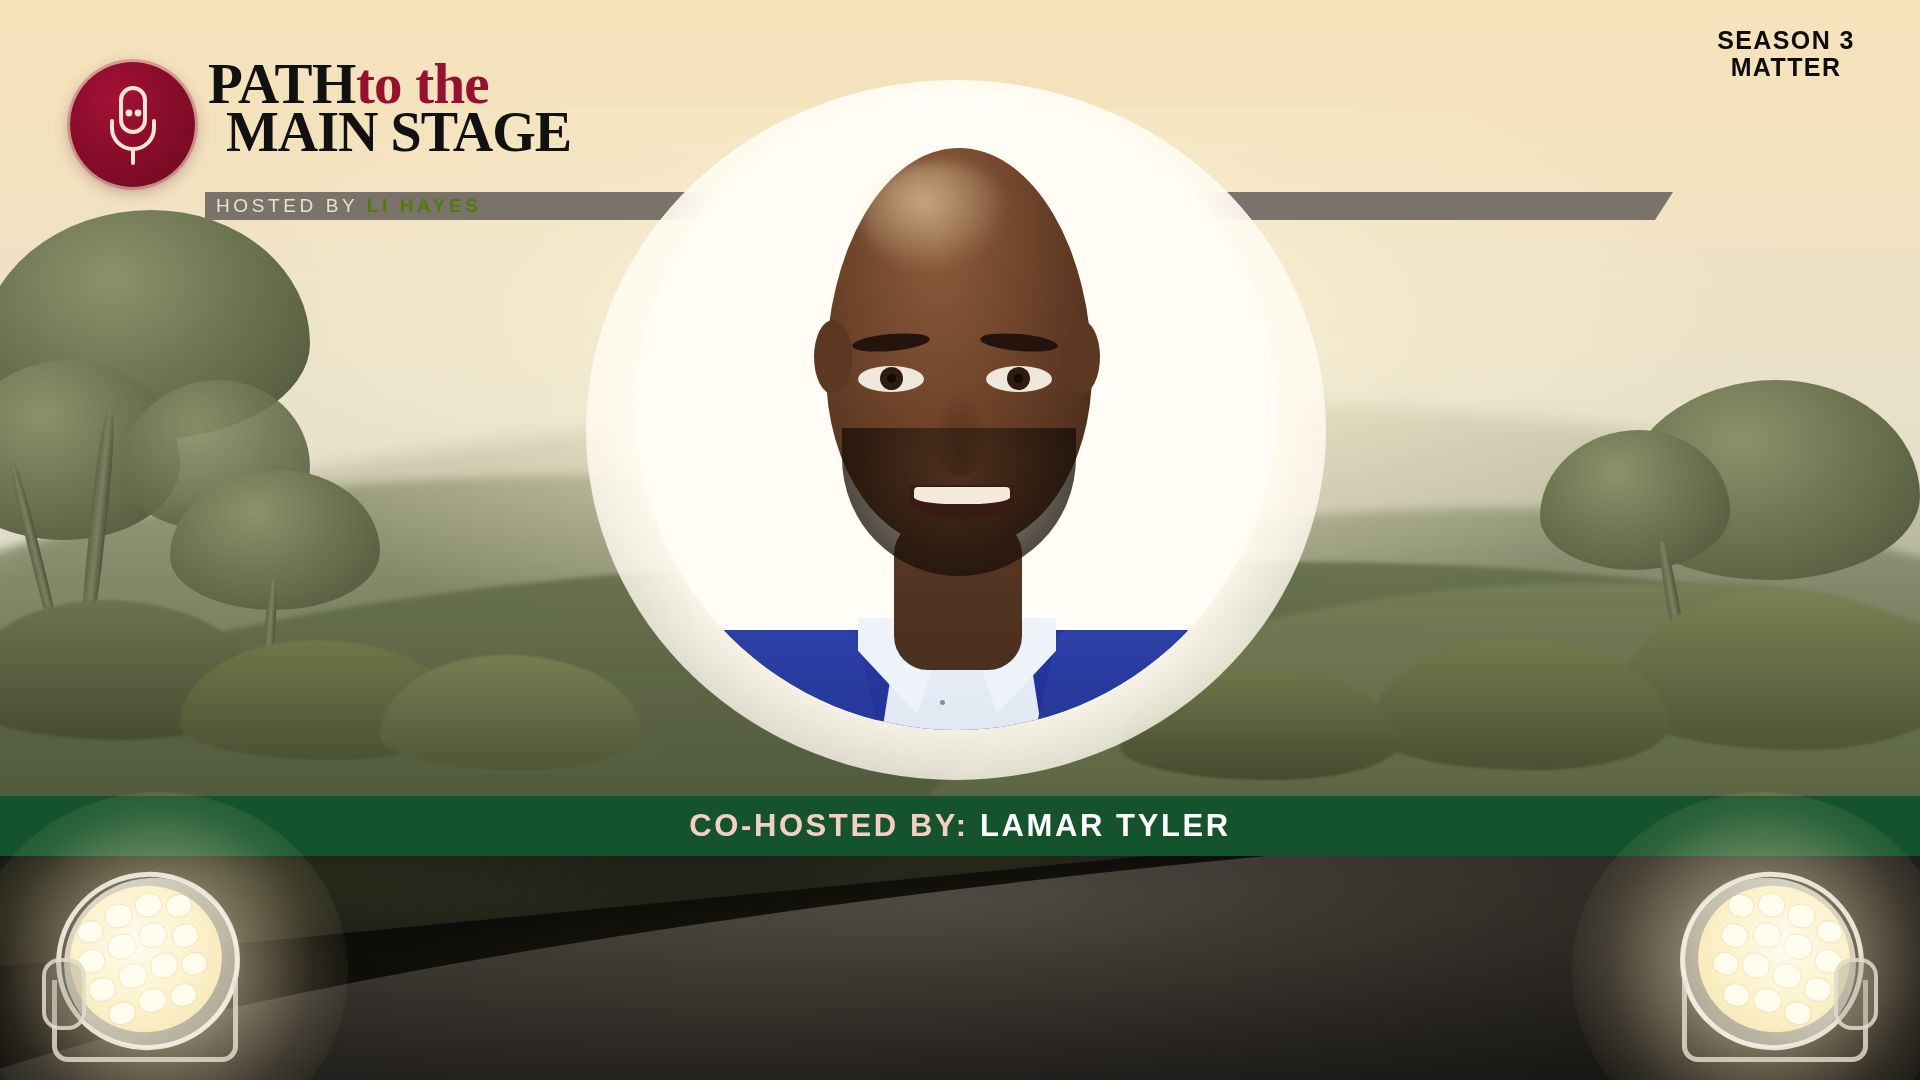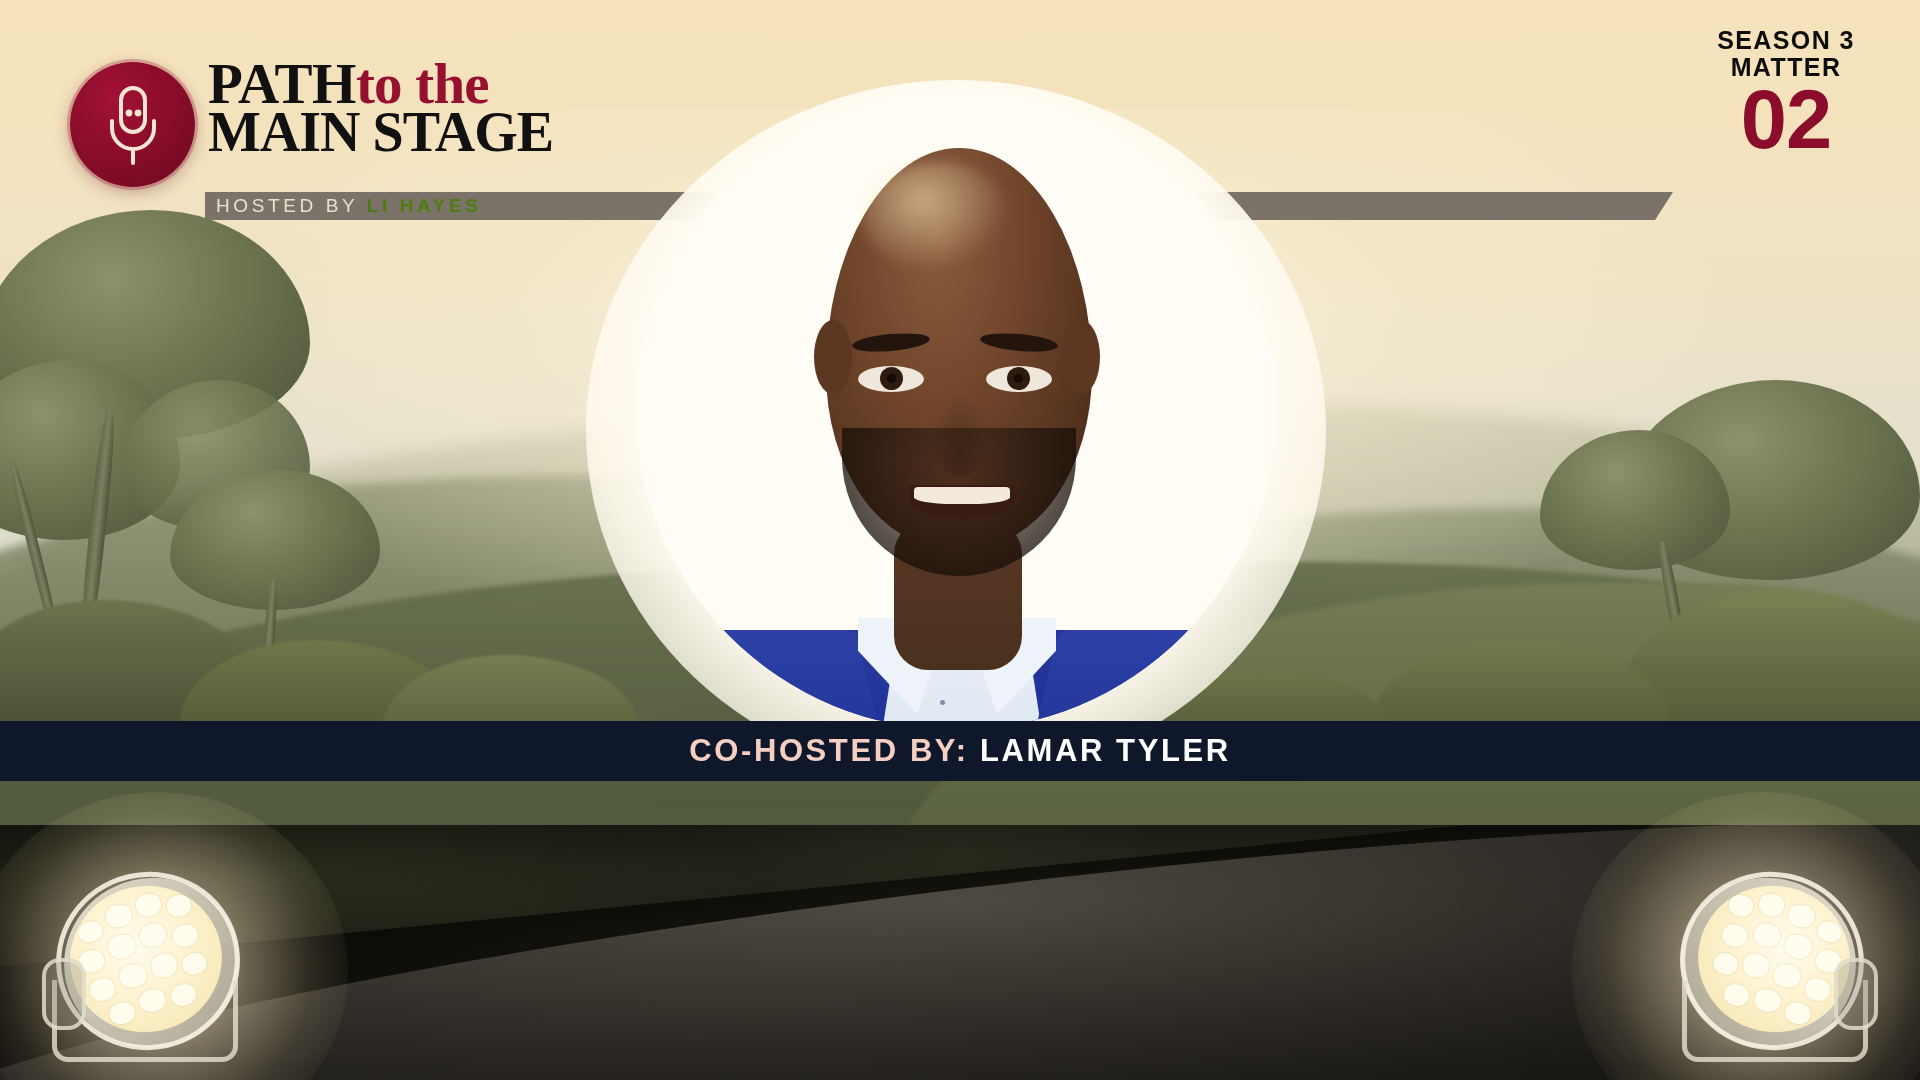--- a/index.html
+++ b/index.html
@@ -78,21 +78,21 @@
 
   .wordmark{position:absolute;left:208px;top:58px;width:440px;}
   .wm-line1{
     font-family:"Liberation Serif", serif;font-weight:700;
     font-size:57px;line-height:.92;letter-spacing:-.5px;color:#111;white-space:nowrap;
   }
   .wm-line1 .accent{color:#96102f;font-style:normal;letter-spacing:-.8px;}
   .wm-line2{
     font-family:"Liberation Serif", serif;font-weight:700;
     font-size:56px;line-height:.94;letter-spacing:-1px;color:#111;
-    margin-top:-4px;white-space:nowrap;
+    margin-top:-4px;white-space:nowrap;margin-left:18px;
   }
 
   .rule-bar{
     position:absolute;left:205px;top:192px;height:28px;width:1468px;
     background:#7b7269;
     clip-path:polygon(0 0, 100% 0, calc(100% - 18px) 100%, 0 100%);
   }
   .rule-bar-txt{
     position:absolute;left:216px;top:195px;height:22px;line-height:22px;
     font-size:19px;font-weight:400;letter-spacing:3.6px;color:#e9e2cf;white-space:nowrap;
@@ -166,21 +166,21 @@
     background:linear-gradient(180deg,#e8eef6,#d6e1ee);
     clip-path:polygon(18% 0, 82% 0, 100% 100%, 0 100%);
   }
   .shirt-dot{position:absolute;width:5px;height:5px;border-radius:50%;background:#4a5a86;opacity:.65;}
   .collar{position:absolute;top:528px;width:92px;height:96px;background:#eef3f9;}
   .collar.l{left:232px;clip-path:polygon(0 0,100% 0,64% 100%,0 34%);}
   .collar.r{right:230px;clip-path:polygon(0 0,100% 0,100% 34%,36% 100%);}
 
   
   .banner{
-    position:absolute;left:0;top:721px;width:100%;height:60px;background:#0f172a;
+    position:absolute;left:0;top:796px;width:100%;height:60px;background:#14532d;
     display:flex;align-items:center;justify-content:center;z-index:6;
   }
   .banner-txt{
     font-size:31px;font-weight:700;letter-spacing:2.6px;white-space:nowrap;
   }
   .banner-txt .pre{color:#f4cfc2;}
   .banner-txt .name{color:#ffffff;}
 
   
   .bottom{
@@ -314,21 +314,20 @@
 
     <div class="rule-bar"></div>
     <div class="rule-bar-txt">
       <span>HOSTED BY</span>
       <b>LI HAYES</b>
     </div>
 
     <div class="season-block">
       <div class="season-l1">SEASON 3</div>
       <div class="season-l2">MATTER</div>
-      <div class="season-num">02</div>
     </div>
   </div>
 
   <div class="portrait-wrap">
     <div class="glow"></div>
     <div class="pcircle">
       <div class="photo">
         <div class="jacket"></div>
         <div class="shirt">
           <span class="shirt-dot" style="left:30px;top:40px;"></span>

